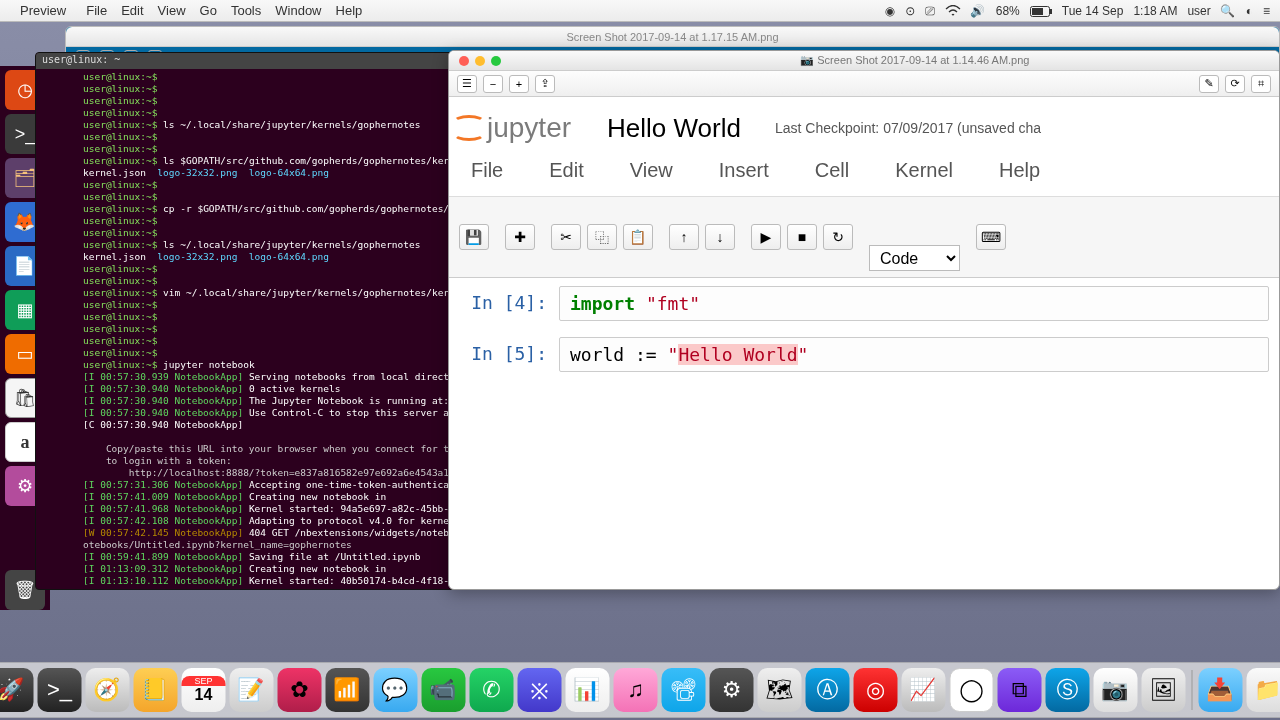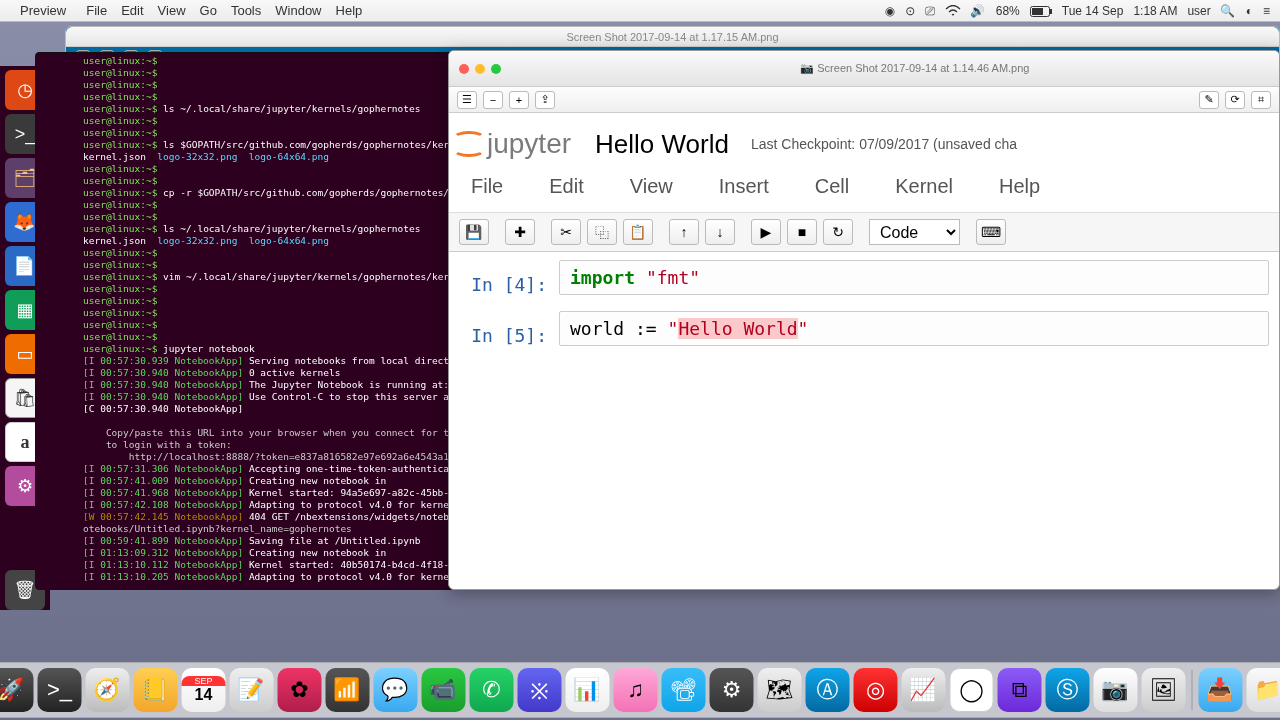--- a/index.html
+++ b/index.html
@@ -94,39 +94,39 @@
 .termwin .wht { color:#fff; }
 
 .jup {
   position: absolute; top:50px; left: 448px; width: 832px; height: 540px;
   background: #fff; border: 1px solid #999; border-radius: 6px;
   z-index: 10;
   overflow:hidden;
   box-shadow: 0 4px 16px rgba(0,0,0,.3);
 }
 .jup .titlebar {
-  height: 36px; background: linear-gradient(#fafafa,#e4e4e4);
+  height: 20px; background: linear-gradient(#fafafa,#e4e4e4);
   border-bottom:1px solid #ccc;
   display:flex;align-items:center;
   font-size:11px; color:#777;
 }
 .traffic { display:flex; gap:6px; margin: 0 10px;}
 .traffic span{ width:10px; height:10px; border-radius:50%; display:block;}
 .traffic .r{background:#ff5f56;} .traffic .y{background:#ffbd2e;} .traffic .g{background:#27c93f;}
 .jup .titlebar .ttxt{ flex:1; text-align:center; }
 .jup .tbarrow{
   height: 26px; background: linear-gradient(#fdfdfd,#efefef);
   border-bottom:1px solid #ccc; display:flex; align-items:center;
   padding: 0 8px; gap:6px;
 }
 .jup .tbarrow .btn { width:20px; height:18px; border:1px solid #bbb; border-radius:3px; background:#fff; font-size:11px; display:flex;align-items:center;justify-content:center;}
 .jup .tbarrow .spc{flex:1;}
 .jup .content { background:#fff; padding: 0; }
 .jup .hdr {
-  display:flex; align-items:center; padding: 14px 10px 4px 10px; gap: 16px;
+  display:flex; align-items:center; padding: 14px 10px 4px 10px; gap: 28px;
 }
 .juplogo {
   display:flex; align-items:center; gap:4px; margin-left:-10px;
   font-size: 28px; color:#7b7b7b; font-family:"Helvetica Neue",sans-serif;
 }
 .juplogo .circ{
   width:34px;height:34px;position:relative;display:inline-block;
 }
 .juplogo .circ::before, .juplogo .circ::after{
   content:"";position:absolute;left:4px;width:26px;height:8px;
@@ -145,23 +145,23 @@
   display:flex; align-items:center; gap:6px;
   padding: 6px 10px; background:#f6f6f6;
   border-bottom: 1px solid #ccc;
 }
 .jup .nbtb .b {
   height:26px; min-width:30px; border:1px solid #bbb;
   background:linear-gradient(#fff,#eee); border-radius:3px;
   display:flex;align-items:center;justify-content:center; font-size:14px;
 }
 .jup .nbtb .sep{ width:4px; }
-.jup .nbtb select{ height:26px; border:1px solid #bbb; font-size:16px; padding:0 24px 0 6px; background:#fff;}
+.jup .nbtb select{ height:26px; border:1px solid #bbb; font-size:16px; padding:0 24px 0 6px; background:#fff;margin-top:42px;}
 .cell {
-  display:flex; padding: 8px 10px; align-items:flex-end;
+  display:flex; padding: 8px 10px; align-items:flex-start;
 }
 .cell.active{ border-left: 4px solid #6fa8e6; background:#fafcff;}
 .cell .prm {
   width: 100px; text-align:right; padding-right: 12px;
   font-family: Menlo, monospace; font-size: 18px; color:#2a60a5;
   padding-top:6px;
 }
 .cell .prm.out{ color:#bf3b3b; }
 .cell .src {
   flex:1; border:1px solid #ccc; padding:6px 10px; border-radius:2px;
@@ -272,20 +272,21 @@
   <div class="di sheet">▦</div>
   <div class="di slides">▭</div>
   <div class="di cart">🛍</div>
   <div class="di amz">a</div>
   <div class="di gears">⚙</div>
   <div class="spc"></div>
   <div class="di trash">🗑</div>
 </div>
 
 <div class="termwin">
+  <div class="tt">user@linux: ~</div>
   <div class="body" id="termbody"><span class="prompt">user@linux:~$</span>
 <span class="prompt">user@linux:~$</span>
 <span class="prompt">user@linux:~$</span>
 <span class="prompt">user@linux:~$</span>
 <span class="prompt">user@linux:~$</span> <span class="cmd">ls ~/.local/share/jupyter/kernels/gophernotes</span>
 <span class="prompt">user@linux:~$</span>
 <span class="prompt">user@linux:~$</span>
 <span class="prompt">user@linux:~$</span> <span class="cmd">ls $GOPATH/src/github.com/gopherds/gophernotes/ker</span>
 <span class="wht">kernel.json  </span><span class="cyan">logo-32x32.png  logo-64x64.png</span>
 <span class="prompt">user@linux:~$</span>

